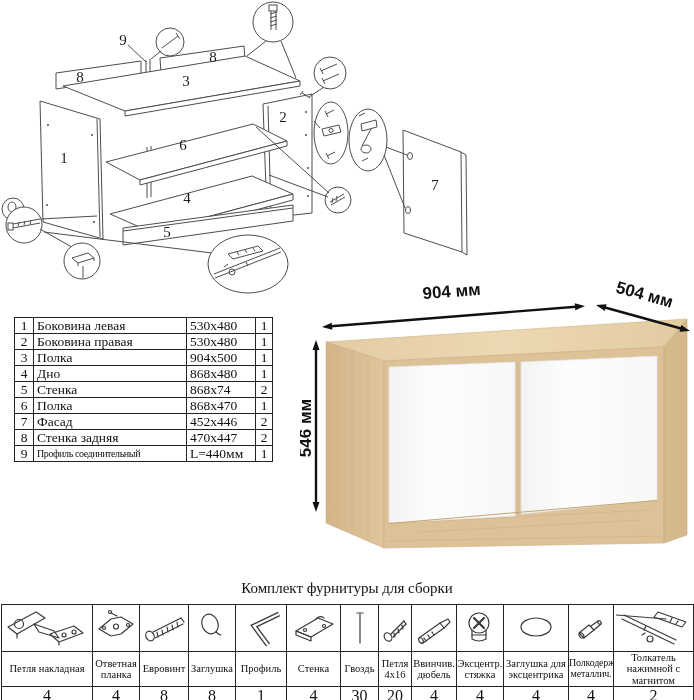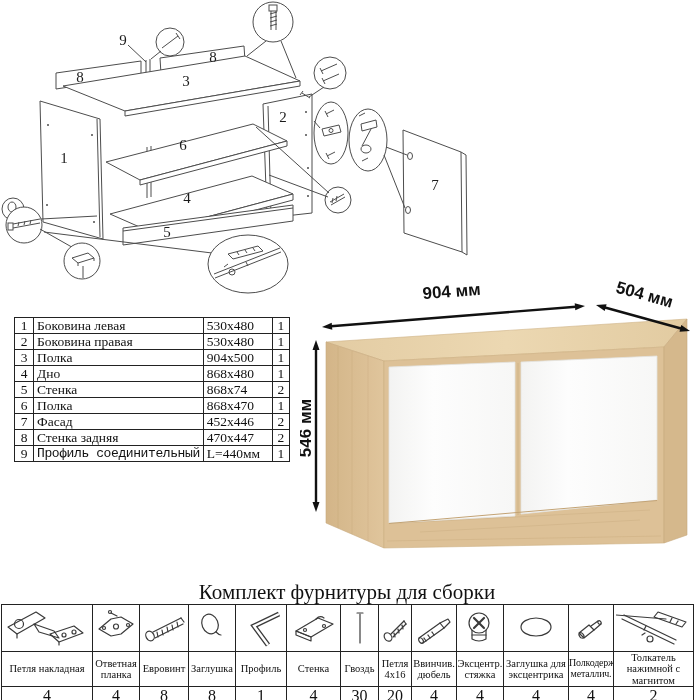--- a/index.html
+++ b/index.html
@@ -17,24 +17,24 @@
   .cabinet{position:absolute;left:300px;top:280px;}
   .cabinet .dim{font-family:"Liberation Sans",sans-serif;font-weight:bold;font-size:17px;fill:#111;stroke:none;}
 
   
   .parts-table{position:absolute;left:14px;top:317px;border-collapse:collapse;font-size:13.5px;}
   .parts-table td{border:1px solid #222;height:15px;line-height:14px;padding:0 3px;white-space:nowrap;}
   .parts-table .c-num{width:18px;text-align:center;padding:0;}
   .parts-table .c-name{width:146px;text-align:left;margin-left:44px;}
   .parts-table .c-size{width:62px;}
   .parts-table .c-qty{width:16px;text-align:center;padding:0;}
-  .parts-table tr.row9 .c-name{font-size:13px;letter-spacing:-0.4px;font-family:Liberation Mono, monospace;}
+  .parts-table tr.row9 .c-name{font-size:10px;letter-spacing:-0.4px;}
 
   
-  .hw-title{position:absolute;left:0;top:580px;width:694px;text-align:center;font-size:21px;}
+  .hw-title{position:absolute;left:0;top:580px;width:694px;text-align:center;font-size:15px;}
   .hw-table{position:absolute;left:1px;top:604px;width:692px;border-collapse:collapse;table-layout:fixed;}
   .hw-table td{border:1px solid #222;text-align:center;vertical-align:middle;padding:0;overflow:hidden;}
   .hw-icon-cell{height:46px;}
   .hw-icon-cell svg{display:block;margin:0 auto;}
   .hw-label-cell{height:28px;font-size:10.5px;line-height:1.08;padding:0 1px;}
   .hw-label-cell.tight{font-size:10px;letter-spacing:-0.2px;}
   .hw-qty-cell{height:19px;font-size:16px;line-height:18px;}
   .hw svg *{vector-effect:non-scaling-stroke;}
   .ic{stroke:#3a3a3a;stroke-width:1.2;fill:none;stroke-linecap:round;stroke-linejoin:round;}
 </style>

